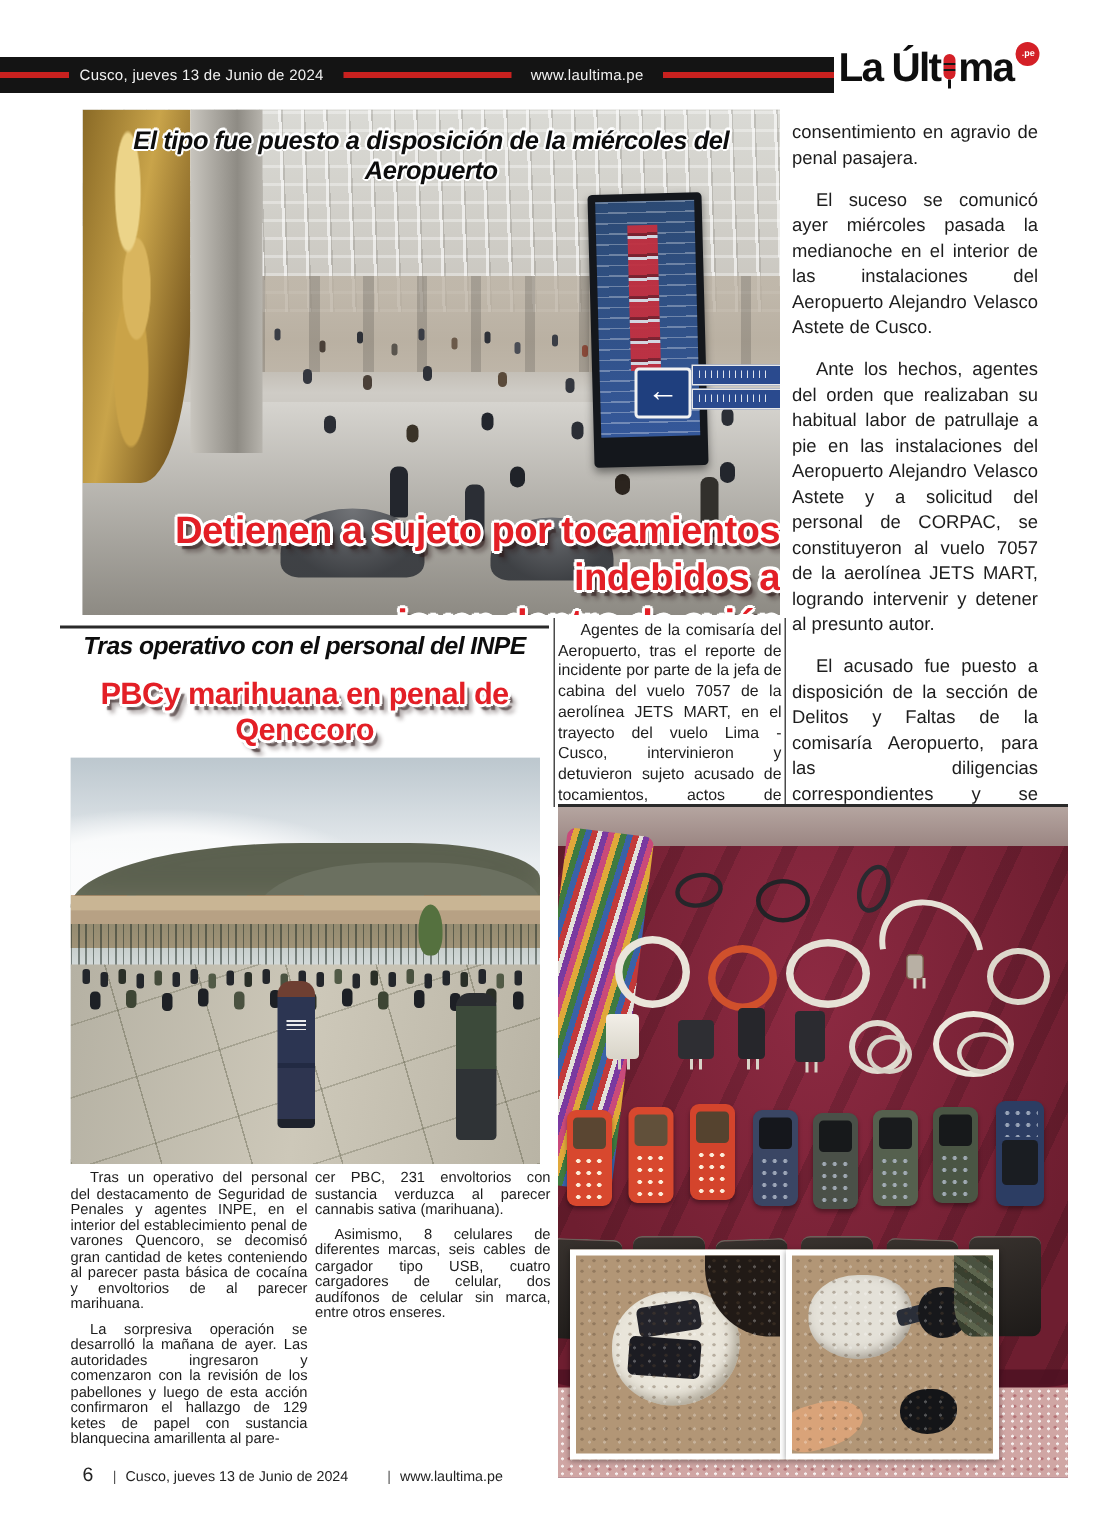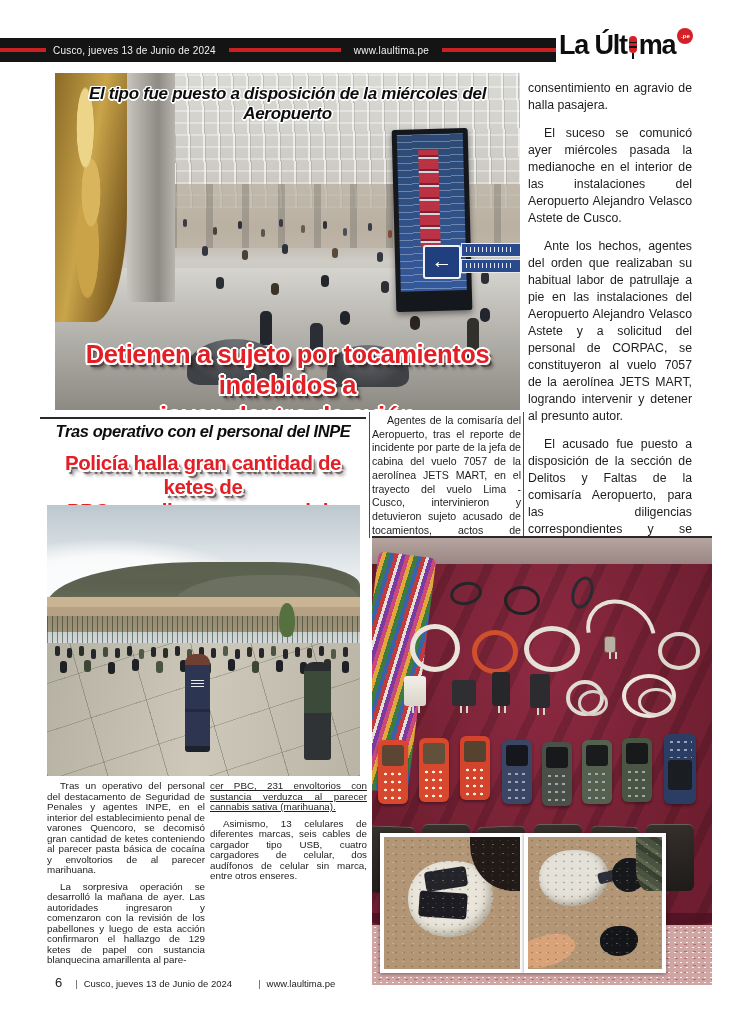--- a/index.html
+++ b/index.html
@@ -70,21 +70,21 @@
     border:2px solid #f2f2f2;border-radius:3px;color:#fff;font-size:21px;font-weight:bold;
     line-height:27px;text-align:center;}
   .a-strip{position:absolute;left:406px;width:59px;height:12px;background:#2a4a8e;
     border:1px solid #e8e8e8;
     background-image:repeating-linear-gradient(90deg,rgba(255,255,255,.85) 0 1px,transparent 1px 4px);
     background-size:80% 5px;background-repeat:no-repeat;background-position:4px 3px;}
   .a-esc{position:absolute;background:radial-gradient(ellipse at 50% 0,#6a6d72,#34373c 72%);
     border-radius:50% 50% 12px 12px/65% 65% 10px 10px;opacity:.9;}
   #kicker1{position:absolute;left:0;right:0;top:11px;text-align:center;
     font-size:17px;font-weight:bold;font-style:italic;color:#0d0d0d;letter-spacing:-.3px;}
-  #headline1{position:absolute;left:0;right:0;top:266px;text-align:center;
+  #headline1{position:absolute;left:0;right:0;top:266px;text-align:right;
     font-size:25.5px;line-height:31px;}
 
   
   .hrule{position:absolute;background:#2a2a2a;}
   .vrule{position:absolute;background:#4a4a4a;width:1px;}
 
   
   #kicker2{position:absolute;left:40px;width:326px;top:422px;text-align:center;
     font-size:16.5px;font-weight:bold;font-style:italic;color:#0d0d0d;letter-spacing:-.4px;}
   #headline2{position:absolute;left:40px;width:326px;top:451px;text-align:center;
@@ -125,21 +125,21 @@
     background:linear-gradient(#6e3f32 0 11%,#2c3552 11% 56%,#222a43 56% 59%,#2e3550 59% 94%,#1e222c 94%);}
   .p-fig1::after{content:"";position:absolute;left:6px;top:26px;width:13px;height:7px;
     background:repeating-linear-gradient(0deg,rgba(255,255,255,.9) 0 1px,transparent 1px 3px);}
   .p-fig2{position:absolute;left:82%;top:58%;width:27px;height:98px;border-radius:9px 9px 3px 3px;
     background:linear-gradient(#2a2d30 0 9%,#3c4a3a 9% 52%,#2f3336 52%);}
 
   
   .colsmall p{margin:0 0 6px;font-size:9.8px;line-height:10.5px;text-align:justify;text-indent:13px;}
   #colA{position:absolute;left:47px;top:781px;width:158px;}
   #colB{position:absolute;left:210px;top:781px;width:157px;}
-  #colB p.cont{text-indent:0;text-decoration:underline;}
+  #colB p.cont{text-indent:0;}
   #colMid{position:absolute;left:372px;top:414px;width:149px;height:124px;overflow:hidden;
     font-size:10.6px;line-height:13.7px;text-align:justify;text-indent:15px;}
   #colRight{position:absolute;left:528px;top:80px;width:164px;}
   #colRight p{margin:0 0 11px;font-size:12.3px;line-height:17px;text-align:justify;text-indent:16px;}
   #colRight p.cont{text-indent:0;}
 
   
   #photo-evidence{position:absolute;left:372px;top:538px;width:340px;height:447px;overflow:hidden;background:#6e1e30;}
   .e-top{position:absolute;left:0;right:0;top:0;height:30px;background:linear-gradient(#b5a5a0,#97817e);}
   .e-cloth{position:absolute;left:0;right:0;top:26px;bottom:62px;
@@ -228,21 +228,20 @@
   </div>
 </div>
 
 <div class="hrule" style="left:40px;top:417px;width:326px;height:2px;"></div>
 <div class="vrule" style="left:369px;top:412px;height:126px;"></div>
 <div class="vrule" style="left:523px;top:412px;height:126px;"></div>
 <div class="hrule" style="left:372px;top:536px;width:340px;height:2px;"></div>
 
 <div id="kicker2" class="owhite-sm">Tras operativo con el personal del INPE</div>
 <div id="headline2">
-  <div class="red-head">Policía halla gran cantidad de ketes de</div>
   <div class="red-head">PBCy marihuana en penal de Qenccoro</div>
 </div>
 
 <div id="photo-police">
   <div class="p-sky"></div>
   <div class="p-mts"></div>
   <div class="p-mts2"></div>
   <div class="p-bldg"></div>
   <div class="p-fence"></div>
   <div class="p-tree"></div>
@@ -251,27 +250,27 @@
   <div class="p-fig1"></div>
   <div class="p-fig2"></div>
 </div>
 
 <div id="colA" class="colsmall">
   <p>Tras un operativo del personal del destacamento de Seguridad de Penales y agentes INPE, en el interior del establecimiento penal de varones Quencoro, se decomisó gran cantidad de ketes conteniendo al parecer pasta básica de cocaína y envoltorios de al parecer marihuana.</p>
   <p>La sorpresiva operación se desarrolló la mañana de ayer. Las autoridades ingresaron y comenzaron con la revisión de los pabellones y luego de esta acción confirmaron el hallazgo de 129 ketes de papel con sustancia blanquecina amarillenta al pare-</p>
 </div>
 <div id="colB" class="colsmall">
   <p class="cont">cer PBC, 231 envoltorios con sustancia verduzca al parecer cannabis sativa (marihuana).</p>
-  <p>Asimismo, 13 celulares de diferentes marcas, seis cables de cargador tipo USB, cuatro cargadores de celular, dos audífonos de celular sin marca, entre otros enseres.</p>
+  <p>Asimismo, 8 celulares de diferentes marcas, seis cables de cargador tipo USB, cuatro cargadores de celular, dos audífonos de celular sin marca, entre otros enseres.</p>
 </div>
 
 <div id="colMid">Agentes de la comisaría del Aeropuerto, tras el reporte de incidente por parte de la jefa de cabina del vuelo 7057 de la aerolínea JETS MART, en el trayecto del vuelo Lima - Cusco, intervinieron y detuvieron sujeto acusado de tocamientos, actos de connotación sexual o actos libidinosos sin</div>
 
 <div id="colRight">
-  <p class="cont">consentimiento en agravio de halla pasajera.</p>
+  <p class="cont">consentimiento en agravio de penal pasajera.</p>
   <p>El suceso se comunicó ayer miércoles pasada la medianoche en el interior de las instalaciones del Aeropuerto Alejandro Velasco Astete de Cusco.</p>
   <p>Ante los hechos, agentes del orden que realizaban su habitual labor de patrullaje a pie en las instalaciones del Aeropuerto Alejandro Velasco Astete y a solicitud del personal de CORPAC, se constituyeron al vuelo 7057 de la aerolínea JETS MART, logrando intervenir y detener al presunto autor.</p>
   <p>El acusado fue puesto a disposición de la sección de Delitos y Faltas de la comisaría Aeropuerto, para las diligencias correspondientes y se comunicó a la Fiscal Provincial en violencia familiar de Wanchaq.</p>
 </div>
 
 <div id="photo-evidence">
   <div class="e-top"></div>
   <div class="e-cloth"></div>
   <div class="e-fold"></div>
   <div class="e-pink"></div>

